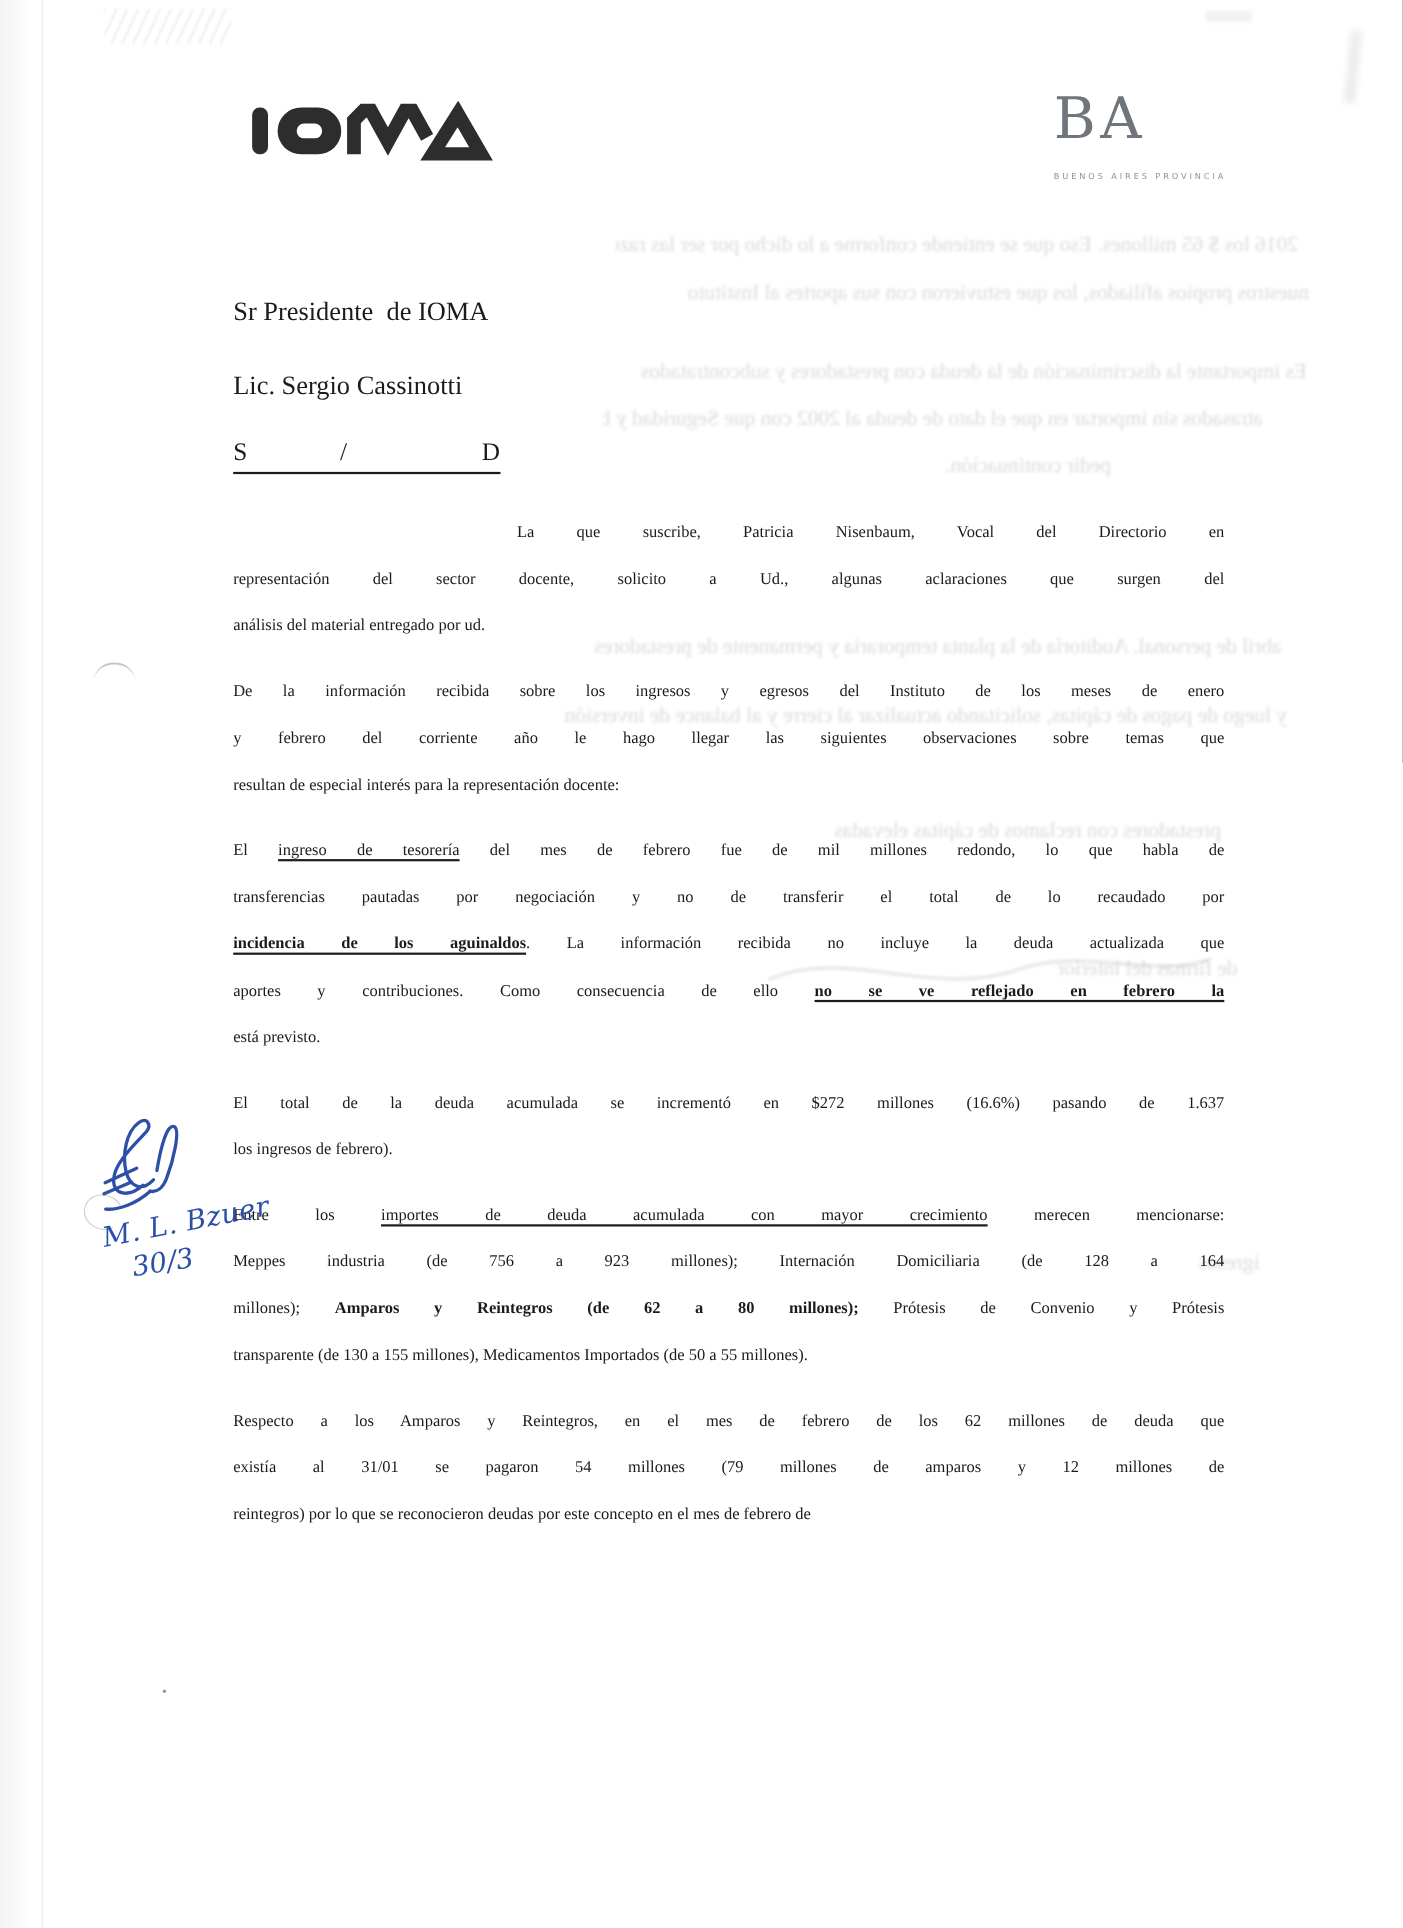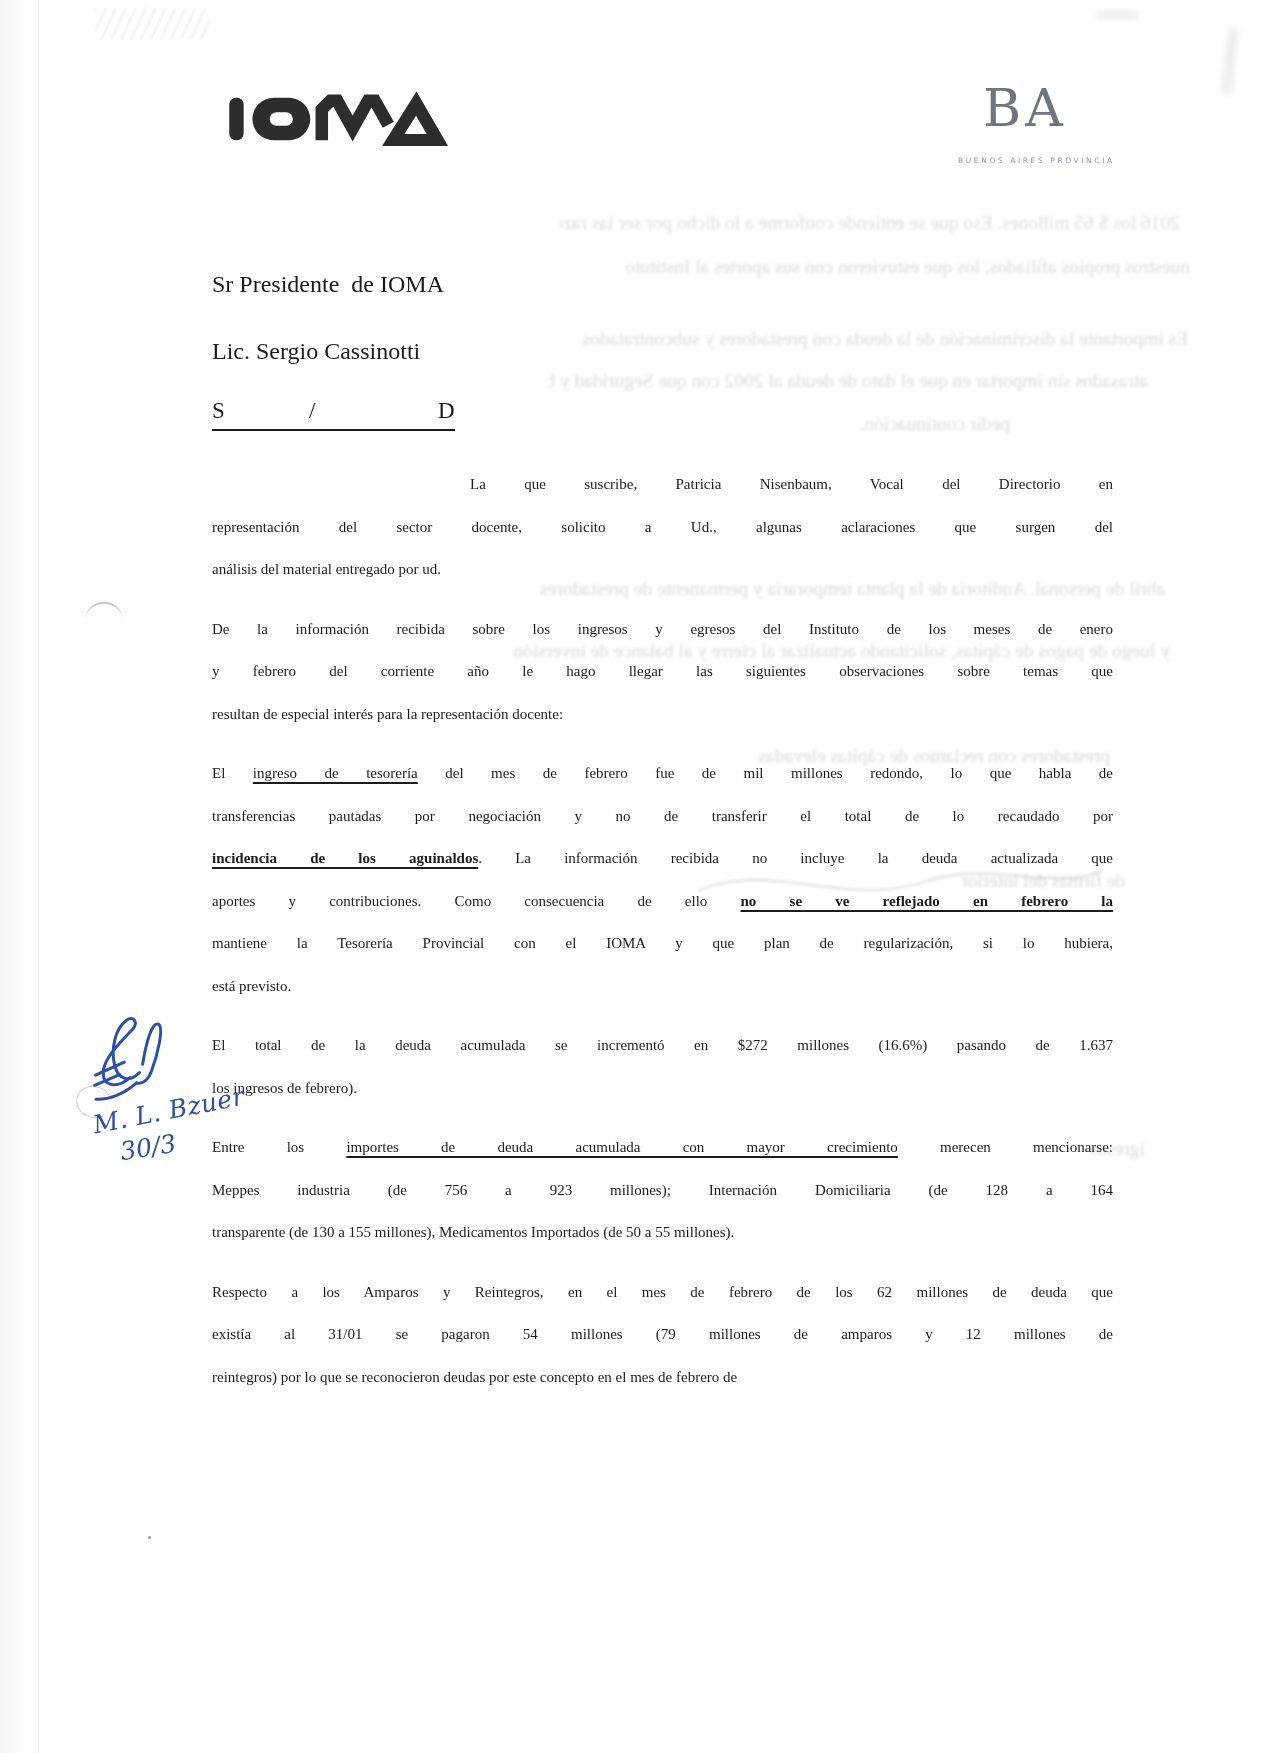--- a/index.html
+++ b/index.html
@@ -21,21 +21,21 @@
   .pencil-circle{position:absolute;left:76px;top:1086px;width:34px;height:30px;border-radius:50%;
              border:1.5px solid #cccccc;border-right-color:transparent;transform:rotate(18deg);z-index:2;}
   .spec-dot{position:absolute;left:148px;top:1536px;width:3px;height:3px;border-radius:50%;
              background:#979797;z-index:2;}
   .squiggle{position:absolute;left:690px;top:850px;z-index:1;filter:blur(1px);}
   
   .ghost{position:absolute;transform:scaleX(-1);filter:blur(1.6px);opacity:.32;color:#8a8a8a;
          font-size:19.5px;white-space:nowrap;overflow:hidden;z-index:1;line-height:22px;}
   
   .ioma-logo{position:absolute;left:226px;top:92px;width:234px;height:54px;z-index:3;}
-  .ba-logo{position:absolute;left:958px;top:80px;width:134px;text-align:center;z-index:3;}
+  .ba-logo{position:absolute;left:958px;top:80px;width:134px;z-index:3;}
   .ba-mark{font-family:"DejaVu Serif","Liberation Serif",serif;font-size:52px;line-height:56px;
            color:#70757b;letter-spacing:4px;}
   .ba-sub{font-family:"DejaVu Sans","Liberation Sans",sans-serif;font-size:7.5px;letter-spacing:2.6px;
           color:#8f949a;margin-top:20px;white-space:nowrap;}
   
   .addr{position:absolute;left:212px;z-index:3;font-size:24px;white-space:pre;}
   .sd-block{position:absolute;left:212px;top:398px;width:243px;height:31px;
             border-bottom:2px solid #1c1c1c;z-index:3;font-size:23px;}
   .sd-block span{position:absolute;top:0;}
   .sd-s{left:0;}
@@ -115,30 +115,30 @@
       <div class="para">
         <div class="line"><span>De la información recibida sobre los ingresos y egresos del Instituto de los meses de enero</span></div>
         <div class="line"><span>y febrero del corriente año le hago llegar las siguientes observaciones sobre temas que</span></div>
         <div class="line lastline"><span>resultan de especial interés para la representación docente:</span></div>
       </div>
       <div class="para">
         <div class="line"><span>El </span><span class="u">ingreso de tesorería</span><span> del mes de febrero fue de mil millones redondo, lo que habla de</span></div>
         <div class="line"><span>transferencias pautadas por negociación y no de transferir el total de lo recaudado por</span></div>
         <div class="line"><span class="b u">incidencia de los aguinaldos</span><span>. La información recibida no incluye la deuda actualizada que</span></div>
         <div class="line"><span>aportes y contribuciones. Como consecuencia de ello </span><span class="b u">no se ve reflejado en febrero la</span></div>
-        <div class="line"><span>mantiene la Tesorería Provincial con el IOMA y que plan de regularización, si lo hubiera,</span></div>
         <div class="line lastline"><span>está previsto.</span></div>
       </div>
       <div class="para">
         <div class="line"><span>El total de la deuda acumulada se incrementó en $272 millones (16.6%) pasando de 1.637</span></div>
         <div class="line lastline"><span>los ingresos de febrero).</span></div>
       </div>
       <div class="para">
         <div class="line"><span>Entre los </span><span class="u">importes de deuda acumulada con mayor crecimiento</span><span> merecen mencionarse:</span></div>
         <div class="line"><span>Meppes industria (de 756 a 923 millones); Internación Domiciliaria (de 128 a 164</span></div>
+        <div class="line"><span>millones); </span><span class="b">Amparos y Reintegros (de 62 a 80 millones);</span><span> Prótesis de Convenio y Prótesis</span></div>
         <div class="line lastline"><span>transparente (de 130 a 155 millones), Medicamentos Importados (de 50 a 55 millones).</span></div>
       </div>
       <div class="para">
         <div class="line"><span>Respecto a los Amparos y Reintegros, en el mes de febrero de los 62 millones de deuda que</span></div>
         <div class="line"><span>existía al 31/01 se pagaron 54 millones (79 millones de amparos y 12 millones de</span></div>
         <div class="line lastline"><span>reintegros) por lo que se reconocieron deudas por este concepto en el mes de febrero de</span></div>
       </div>
     </div>
 
   <svg class="sig-svg" width="120" height="92" viewBox="0 0 120 92">

